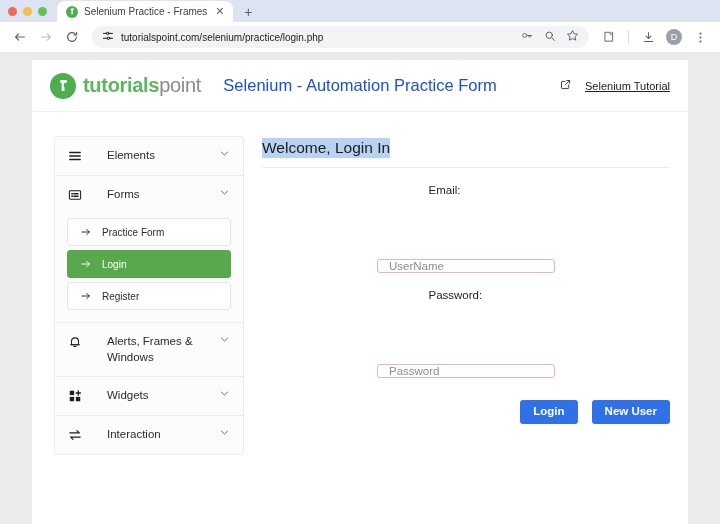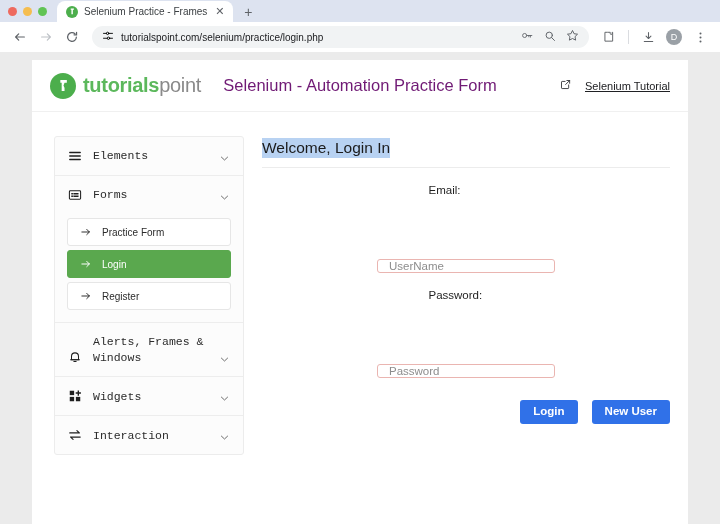--- a/index.html
+++ b/index.html
@@ -141,21 +141,21 @@
   }
   .logo-text { font-size: 20px; letter-spacing: -0.3px; }
   .logo-text .a { color: #5cb85c; font-weight: bold; }
   .logo-text .b { color: #8a8a8a; font-weight: 300; }
 
   .site-title {
     position: absolute;
     left: 0; right: 0;
     text-align: center;
     font-size: 16.5px;
-    color: #701a75;
+    color: #1d4ed8;
     pointer-events: none;
   }
   .tutorial-link {
     margin-left: auto;
     display: flex; align-items: center; gap: 14px;
     font-size: 11px; color: #202124;
     position: relative; z-index: 2;
   }
 
   .body-wrap {
@@ -172,25 +172,24 @@
     border-radius: 3px;
     background: #fcfcfc;
     align-self: flex-start;
     overflow: hidden;
   }
   .side-group { border-bottom: 1px solid #ededed; }
   .side-group:last-child { border-bottom: none; }
 
   .side-head {
     display: flex;
-    align-items: flex-end;
-    gap: 10px;
+    align-items: flex-start;
+    gap: 24px;
     padding: 11px 12px;
     min-height: 38px;
-    font-family: Liberation Mono, monospace;
   }
   .side-icon {
     width: 16px; height: 16px;
     display: flex; align-items: center; justify-content: center;
     color: #1f1f1f; flex: 0 0 auto;
   }
   .side-label {
     font-size: 11.5px;
     color: #2b2b2b;
     flex: 1;

